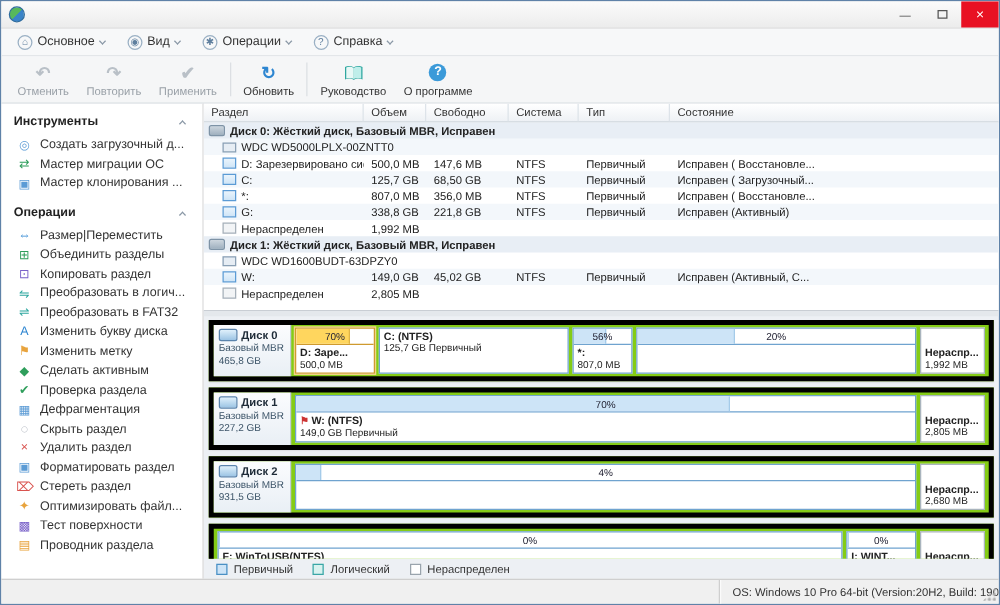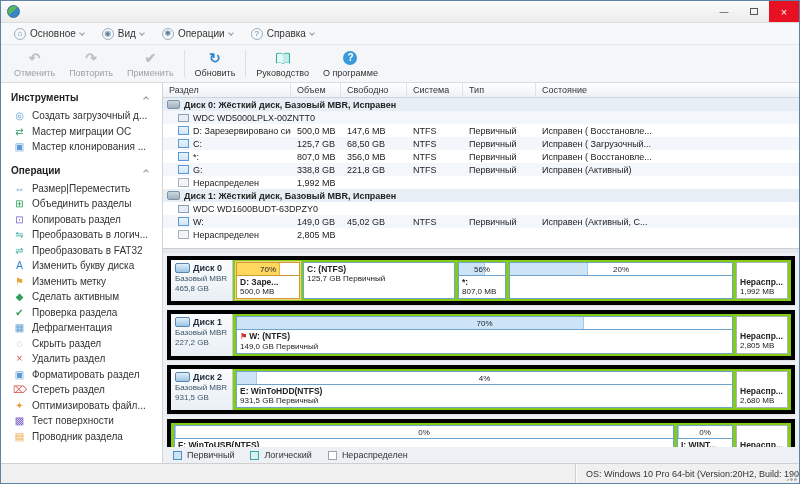--- a/index.html
+++ b/index.html
@@ -472,24 +472,20 @@
               </div>
               <div class="meta">Базовый MBR</div>
               <div class="meta">931,5 GB</div>
             </div>
             <div class="dp-blocks">
               <div class="blk" style="flex: 1 1 0%;">
                 <div class="blk-strip">
                   <div class="fill" style="width: 4%;"></div>
                   <span class="pct">4%</span>
                 </div>
-                <div class="blk-body">
-                  <div class="l1">E: WinToHDD(NTFS)</div>
-                  <div class="l2">931,5 GB Первичный</div>
-                </div>
               </div>
               <div class="blk free" style="width: 52px;">
                 <div class="blk-strip"></div>
                 <div class="blk-body">
                   <div class="l1">Нераспр...</div>
                   <div class="l2">2,680 MB</div>
                 </div>
               </div>
             </div>
           </div>

